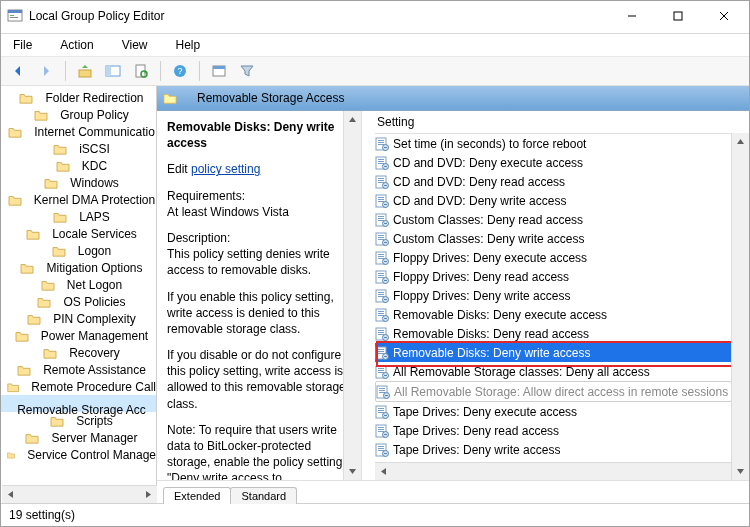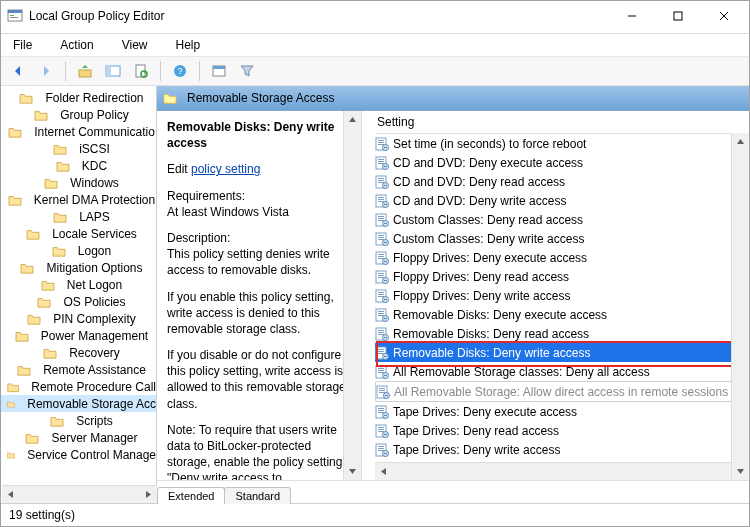--- a/index.html
+++ b/index.html
@@ -11,42 +11,42 @@
   .winbtn{width:46px;height:30px;display:flex;align-items:center;justify-content:center;}
   .menubar{height:22px;display:flex;align-items:center;padding:0 4px;gap:12px;border-bottom:1px solid #e8e8e8;}
   .menubar .menu{padding:2px 8px;}
   .toolbar{height:28px;display:flex;align-items:center;padding:0 4px;gap:2px;border-bottom:1px solid #e0e0e0;background:#f7f7f7;}
   .tbtn{width:24px;height:24px;display:flex;align-items:center;justify-content:center;border:1px solid transparent;border-radius:2px;}
   .tbtn.disabled{opacity:.45;}
   .tsep{width:1px;height:20px;background:#d0d0d0;margin:0 4px;}
   .body{flex:1;display:flex;min-height:0;}
   .tree{width:155px;border-right:1px solid #d0d0d0;overflow:auto;padding:3px 0;}
   .tree-item{display:flex;align-items:center;height:17px;padding-left:6px;gap:12px;white-space:nowrap;justify-content:center;}
-  .tree-item.sel{background:#cde8ff;}
+  .tree-item.sel{background:#cde8ff;flex-direction:column;}
   .folder-ico{width:14px;height:12px;}
   .right{flex:1;display:flex;flex-direction:column;min-width:0;}
-  .crumb{height:24px;background:linear-gradient(#9ec3e8,#6ea5d8);display:flex;align-items:center;padding:0 6px;gap:10px;border-bottom:1px solid #8aa7c4;}
+  .crumb{height:24px;background:linear-gradient(#9ec3e8,#6ea5d8);display:flex;align-items:center;padding:0 6px;gap:20px;border-bottom:1px solid #8aa7c4;}
   .crumb .folder-ico{filter:brightness(1.1);}
   .crumb-label{color:#000;font-size:12px;}
   .panes{flex:1;display:flex;min-height:0;gap:13px;}
   .infopane{width:205px;border-right:1px solid #e0e0e0;padding:8px 10px;overflow:hidden;box-sizing:border-box;font-size:12px;line-height:1.35;}
   .infopane .policy-title{font-weight:700;margin-bottom:10px;}
   .infopane a{color:#0645ad;text-decoration:underline;}
   .infopane .para{margin-bottom:10px;}
   .listwrap{flex:1;display:flex;flex-direction:column;min-width:0;position:relative;}
   .list-hdr{height:22px;border-bottom:1px solid #e0e0e0;display:flex;align-items:center;padding-left:2px;}
   .list{flex:1;overflow:auto;position:relative;}
   .row{height:19px;display:flex;align-items:center;gap:4px;padding-left:0;white-space:nowrap;}
   .row-ico{width:14px;height:14px;flex:0 0 14px;}
   .row.selected{background:#1e73e8;color:#fff;}
   .row.disabled{color:#8a8a8a;border:1px solid #cfcfcf;border-radius:2px;}
   .highlight-box{position:absolute;border:2px solid #e1272c;pointer-events:none;}
   .vscroll{position:absolute;right:0;top:0;bottom:0;width:17px;background:#f0f0f0;border-left:1px solid #dcdcdc;display:flex;flex-direction:column;align-items:center;justify-content:space-between;}
   .sbtn{width:17px;height:17px;display:flex;align-items:center;justify-content:center;}
-  .tabs{height:22px;display:flex;align-items:flex-end;border-top:1px solid #e0e0e0;font-size:11px;}
+  .tabs{height:22px;display:flex;align-items:flex-end;padding-left:6px;border-top:1px solid #e0e0e0;font-size:11px;}
   .tab{padding:2px 10px;border:1px solid #c0c0c0;border-bottom:none;background:#f4f4f4;position:relative;top:1px;border-radius:3px 3px 0 0;}
   .tab+.tab{margin-left:-1px;}
   .tab.active{background:#fff;}
   .status{height:22px;border-top:1px solid #d0d0d0;display:flex;align-items:center;padding:0 8px;}
   .hscroll{height:17px;background:#f0f0f0;border-top:1px solid #dcdcdc;display:flex;align-items:center;justify-content:space-between;}
   .hscroll .sbtn{height:17px;width:17px;}
 </style>
 </head>
 <body>
 

